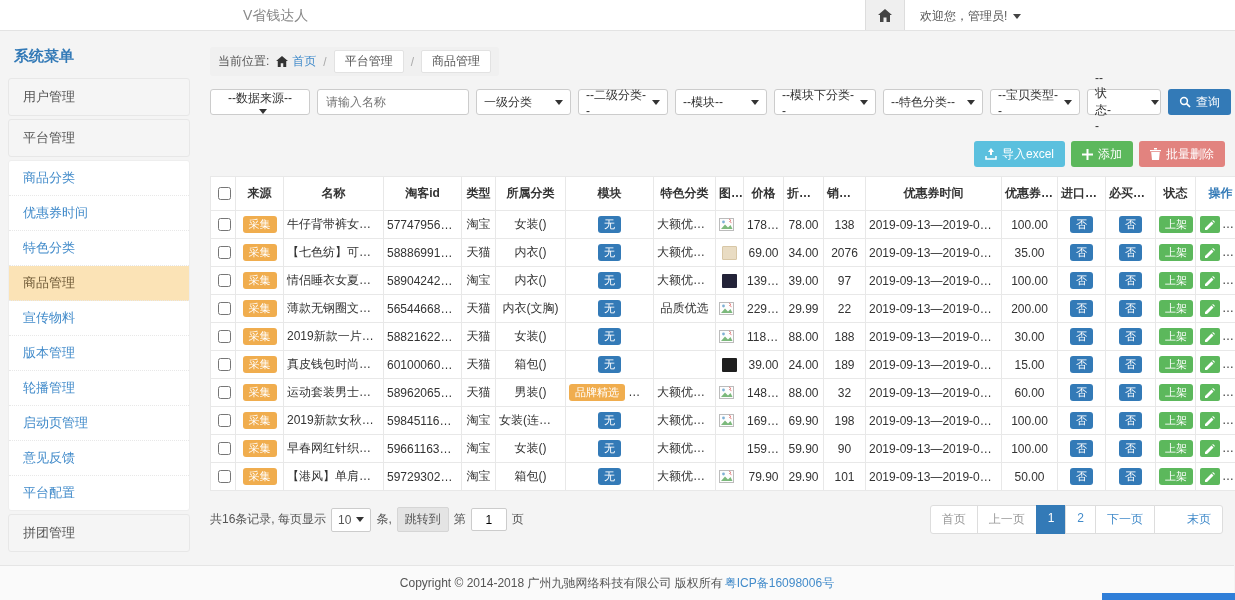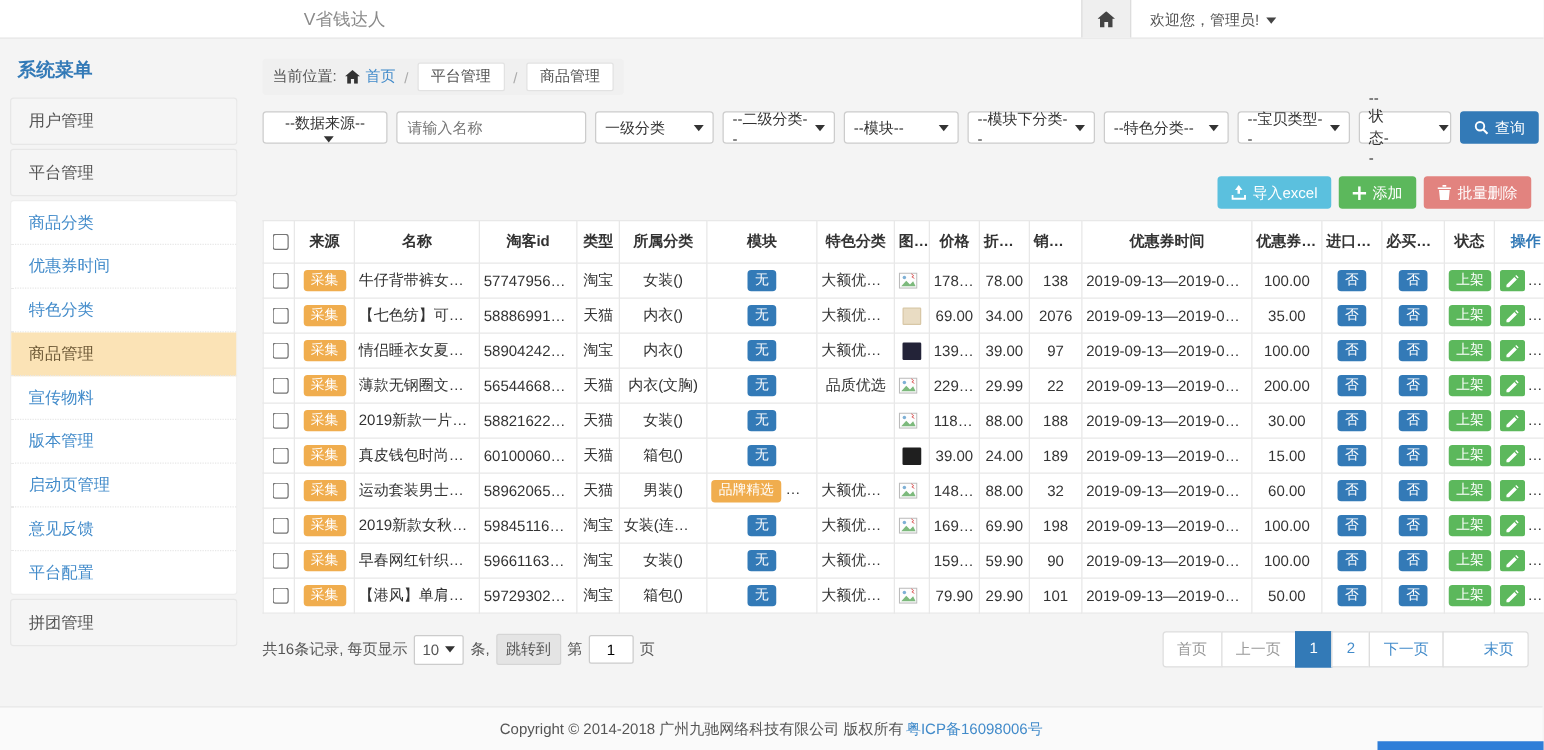--- a/index.html
+++ b/index.html
@@ -97,20 +97,21 @@
   <div id="menu">
       <div class="menu-header">用户管理</div>
       <div class="menu-header">平台管理</div>
       <div class="menu-subwrap">
         <div class="menu-sub">商品分类</div>
         <div class="menu-sub">优惠券时间</div>
         <div class="menu-sub">特色分类</div>
         <div class="menu-sub active">商品管理</div>
         <div class="menu-sub">宣传物料</div>
         <div class="menu-sub">版本管理</div>
+        <div class="menu-sub">轮播管理</div>
         <div class="menu-sub">启动页管理</div>
         <div class="menu-sub">意见反馈</div>
         <div class="menu-sub">平台配置</div>
       </div>
       <div class="menu-header">拼团管理</div>
     </div>
 </div>
 
 <div class="main">
 

